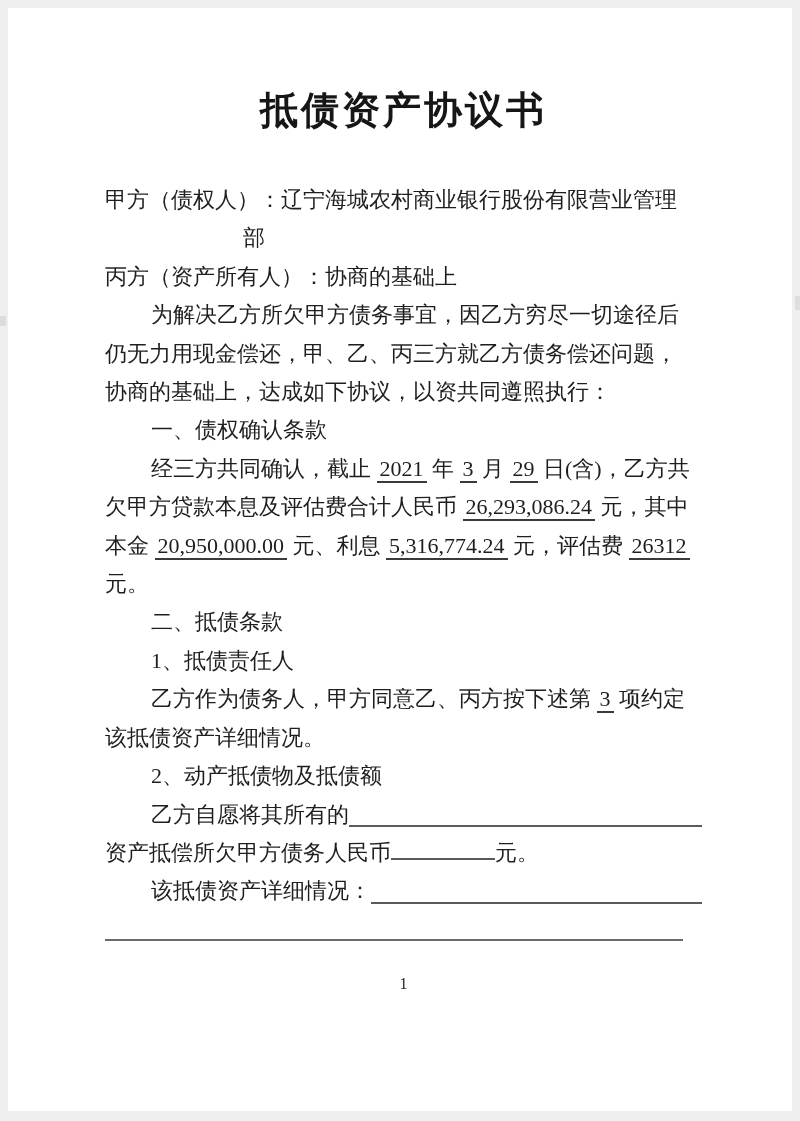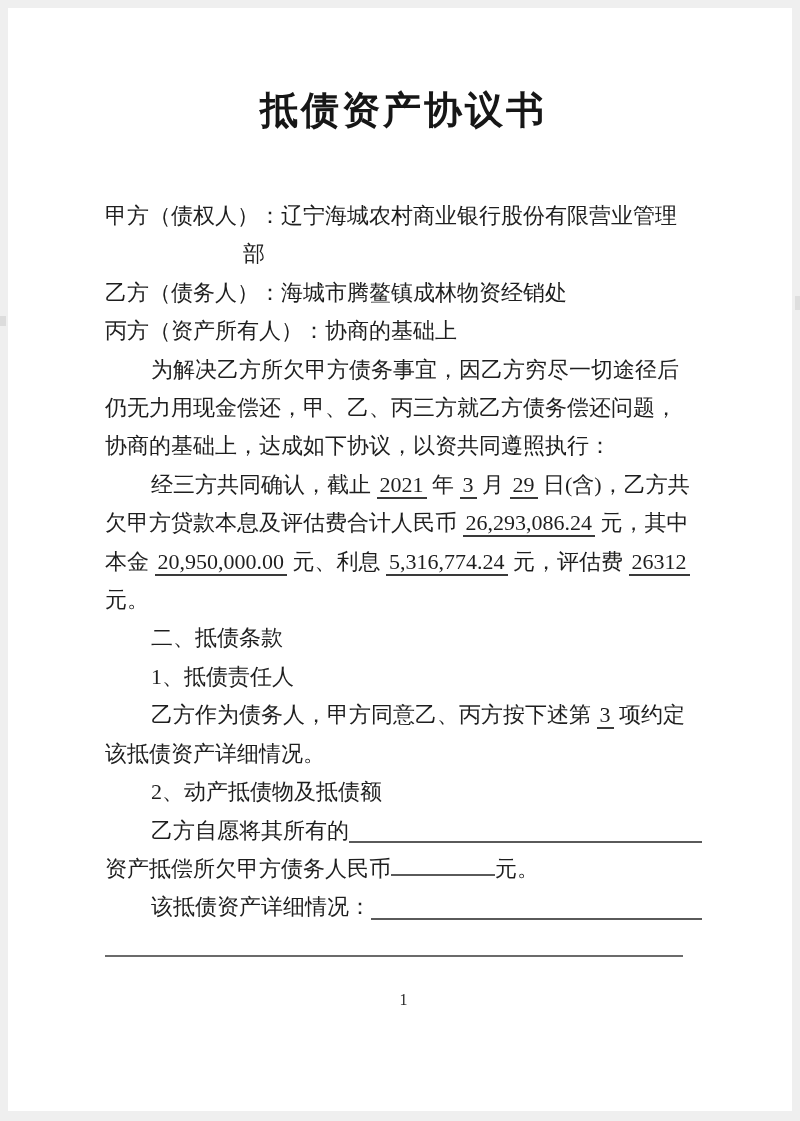--- a/index.html
+++ b/index.html
@@ -22,21 +22,21 @@
     overflow: hidden;
     padding: 77px 90px 0 97px;
   }
   .doc-title {
     font-size: 38px;
     line-height: 50px;
     font-weight: 700;
     text-align: center;
     letter-spacing: 3px;
     color: #161616;
-    margin-bottom: 62px;
+    margin-bottom: 46px;
   }
   .content {
     font-size: 22px;
     color: #1e1e1e;
   }
   .line {
     line-height: 38.4px;
     white-space: nowrap;
   }
   .indent { padding-left: 46px; }
@@ -93,27 +93,27 @@
   <div class="artifact-right"></div>
 
   <div class="page">
 
     <h1 class="doc-title">抵债资产协议书</h1>
 
     <div class="content">
 
       <div class="line"><span>甲方（债权人）：</span><span>辽宁海城农村商业银行股份有限营业管理</span></div>
       <div class="line cont"><span>部</span></div>
-      <div class="line"><span>乙方（债务人）：</span><span>海城市腾鳌镇成林物资经销处</span></div>
       <div class="line"><span>丙方（资产所有人）：</span><span>协商的基础上</span></div>
 
       <div class="line indent">为解决乙方所欠甲方债务事宜，因乙方穷尽一切途径后</div>
       <div class="line">仍无力用现金偿还，甲、乙、丙三方就乙方债务偿还问题，</div>
       <div class="line">协商的基础上，达成如下协议，以资共同遵照执行：</div>
 
+      <div class="line indent">一、债权确认条款</div>
       <div class="line indent"><span>经三方共同确认，截止 </span><span class="uv">2021</span><span> 年 </span><span class="uv">3</span><span> 月 </span><span class="uv">29</span><span> 日(含)，乙方共</span></div>
       <div class="line"><span>欠甲方贷款本息及评估费合计人民币 </span><span class="uv">26,293,086.24</span><span> 元，其中</span></div>
       <div class="line"><span>本金 </span><span class="uv">20,950,000.00</span><span> 元、利息 </span><span class="uv">5,316,774.24</span><span> 元，评估费 </span><span class="uv">26312</span></div>
       <div class="line">元。</div>
 
       <div class="line indent">二、抵债条款</div>
       <div class="line indent">1、抵债责任人</div>
       <div class="line indent"><span>乙方作为债务人，甲方同意乙、丙方按下述第 </span><span class="uv">3</span><span> 项约定</span></div>
       <div class="line">该抵债资产详细情况。</div>
       <div class="line indent">2、动产抵债物及抵债额</div>

